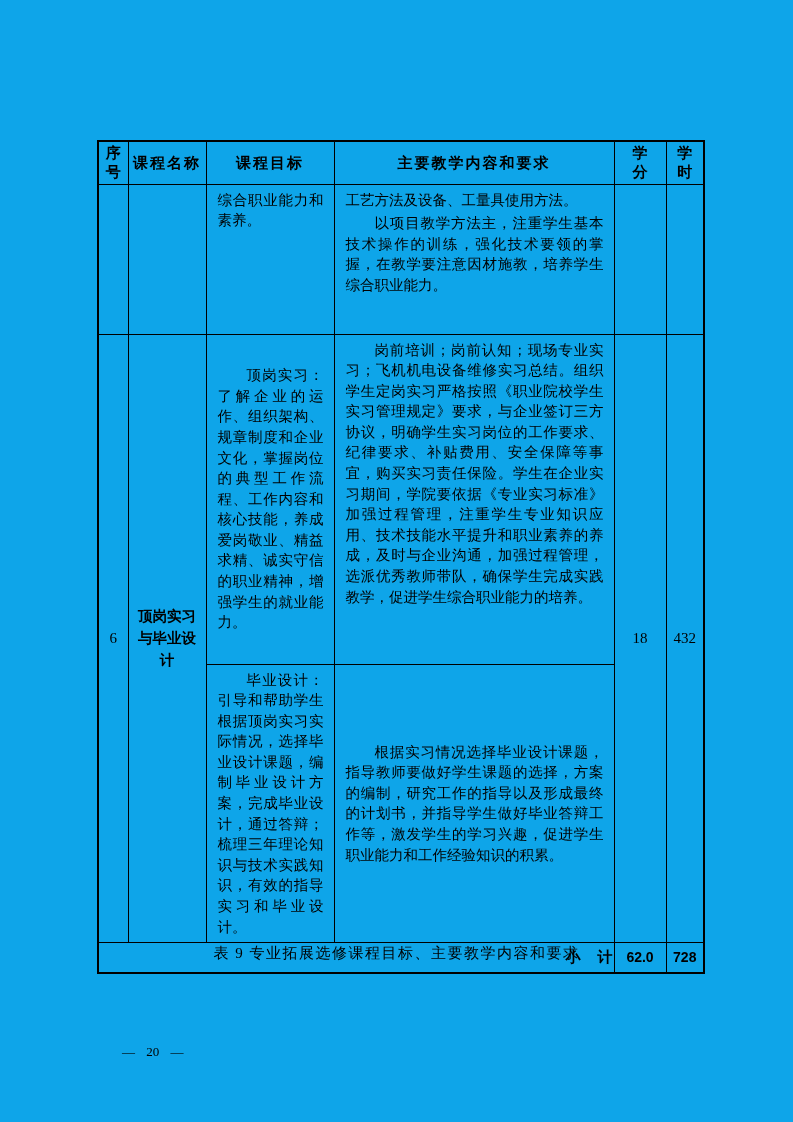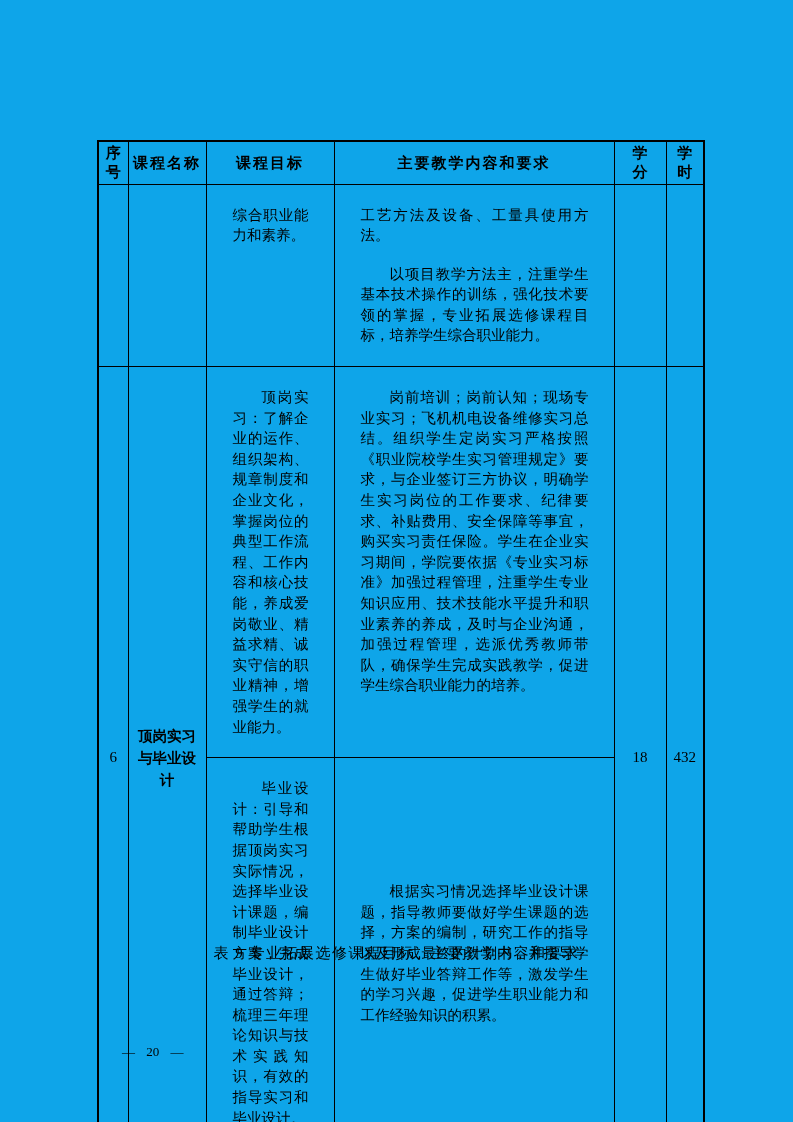--- a/index.html
+++ b/index.html
@@ -19,21 +19,21 @@
   }
   th {
     font-weight:bold; text-align:center; vertical-align:middle;
     font-size:15px; letter-spacing:2px; line-height:20px;
   }
   .vstack { display:inline-block; width:1.08em; letter-spacing:0; line-height:19px; }
   td.txt { text-align:justify; text-justify:inter-ideograph; padding:2px 7px 2px 8px; }
   td.top { vertical-align:top; }
   td.mid { vertical-align:middle; }
   td.num { text-align:center; vertical-align:middle; font-size:15px; }
-  td p { margin:18px; text-indent:2em; }
+  td p { margin:3px; text-indent:2em; }
   td p.flush { text-indent:0; }
   td.course-name {
     font-weight:bold; text-align:center; vertical-align:middle;
     padding:16px 6px; line-height:22px; font-size:14.5px;
   }
   tr.subtotal td { font-weight:bold; }
   td.subtotal-label { text-align:right; vertical-align:middle; font-size:15px; letter-spacing:1px; }
   td.subtotal-num {
     text-align:center; vertical-align:middle;
     font-family:"Liberation Sans","DejaVu Sans",sans-serif; font-size:14px;
@@ -73,21 +73,21 @@
     </tr>
 
     <tr style="height:150px">
       <td></td>
       <td></td>
       <td class="txt top">
         <p class="flush">综合职业能力和素养。</p>
       </td>
       <td class="txt top">
         <p class="flush">工艺方法及设备、工量具使用方法。</p>
-        <p>以项目教学方法主，注重学生基本技术操作的训练，强化技术要领的掌握，专业拓展选修课程目标，培养学生综合职业能力。</p>
+        <p>以项目教学方法主，注重学生基本技术操作的训练，强化技术要领的掌握，在教学要注意因材施教，培养学生综合职业能力。</p>
       </td>
       <td></td>
       <td></td>
     </tr>
 
     <tr style="height:330px">
       <td class="num" rowspan="2">6</td>
       <td class="course-name" rowspan="2">顶岗实习与毕业设计</td>
       <td class="txt mid">
         <p>顶岗实习：了解企业的运作、组织架构、规章制度和企业文化，掌握岗位的典型工作流程、工作内容和核心技能，养成爱岗敬业、精益求精、诚实守信的职业精神，增强学生的就业能力。</p>

